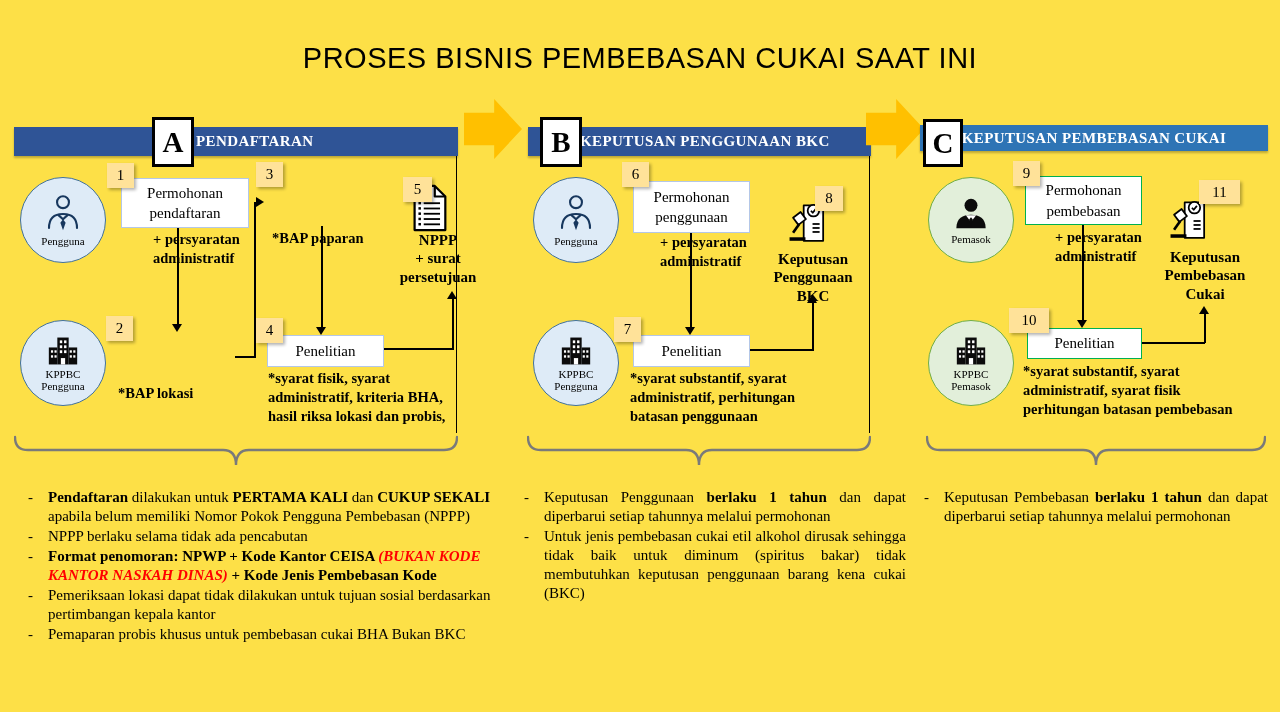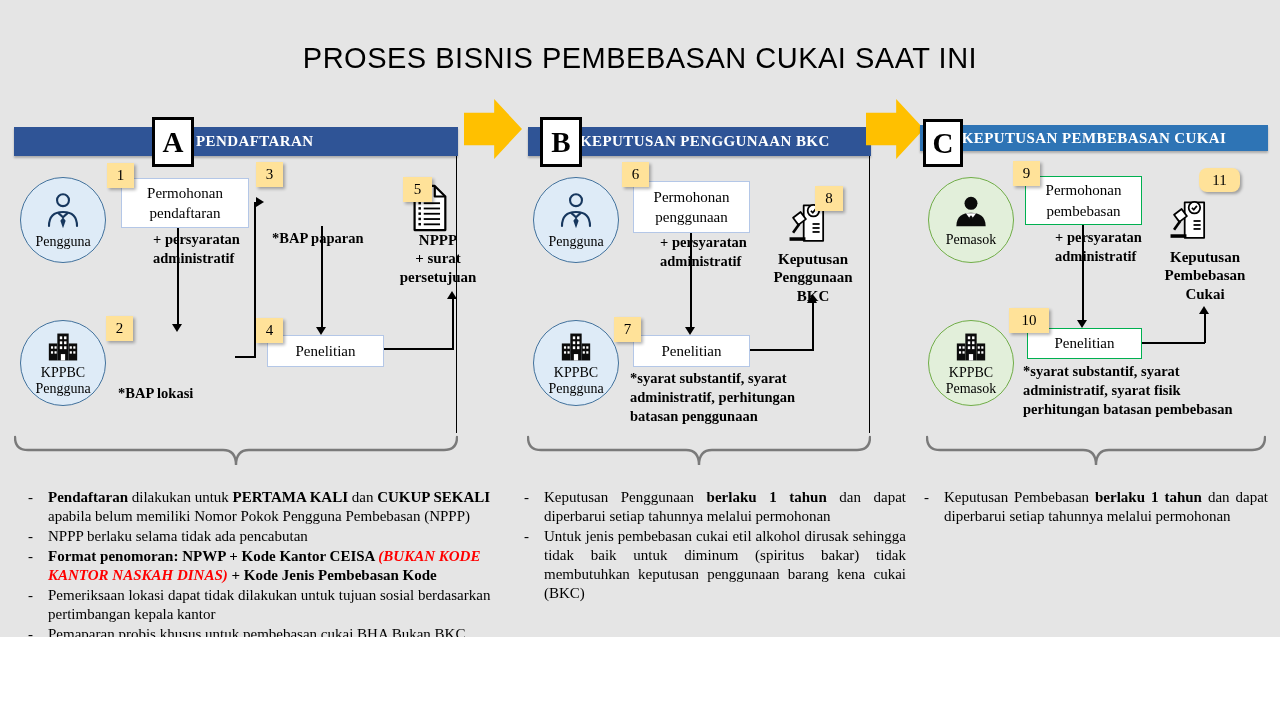--- a/index.html
+++ b/index.html
@@ -1,31 +1,31 @@
 <!DOCTYPE html>
 <html style="--header-blue: #2F5496; --header-blue-light: #2E74B5; --badge-yellow: #FFE299; --arrow-gold: #FFC000; --actor-blue-fill: #DEEBF7; --actor-blue-border: #41719C; --actor-green-fill: #E2EFDA; --actor-green-border: #70AD47; --box-blue-border: #B4C7E7; --box-green-border: #00B050; --note-red: #FF0000;"><head>
 <meta charset="utf-8">
 <style>
   html,body{margin:0;padding:0;background:#fff;}
-  .canvas{position:relative;width:1280px;height:637px;background:#e5e5e5;overflow:hidden;
+  .canvas{position:relative;width:1280px;height:712px;background:#fde047;overflow:hidden;
           font-family:"Liberation Serif",serif;color:#000;}
   .abs{position:absolute;}
   .title{left:0;top:42px;width:100%;text-align:center;
          font-family:"Liberation Sans",sans-serif;font-size:29px;letter-spacing:.5px;}
   .hdr-bar{background:var(--header-blue,#2F5496);height:29px;display:flex;align-items:center;
            box-shadow:0 2px 2px rgba(0,0,0,.25);}
   .hdr-bar.light{background:var(--header-blue-light,#2E74B5);height:26px;}
   .hdr-label{color:#fff;font-weight:bold;font-size:15px;letter-spacing:.4px;white-space:nowrap;}
   .letterbox{background:#fff;border:3px solid #000;display:flex;align-items:center;justify-content:center;
              font-weight:bold;font-size:29px;z-index:3;}
   .circle{width:84px;height:84px;border-radius:50%;display:flex;flex-direction:column;
           align-items:center;justify-content:center;text-align:center;z-index:1;}
   .circle.blue{background:var(--actor-blue-fill,#DEEBF7);border:1px solid var(--actor-blue-border,#41719C);}
   .circle.green{background:var(--actor-green-fill,#E2EFDA);border:1.5px solid var(--actor-green-border,#70AD47);}
-  .actor-label{font-size:14px;line-height:1.08;white-space:pre-line;margin-top:1px;}
+  .actor-label{font-size:11px;line-height:1.08;white-space:pre-line;margin-top:1px;}
   .badge{background:var(--badge-yellow,#FFE299);display:flex;align-items:center;justify-content:center;
          font-size:15px;box-shadow:2px 2px 3px rgba(0,0,0,.3);z-index:2;}
   .stepbox{background:#fff;border:1px solid var(--box-blue-border,#B4C7E7);display:flex;align-items:center;
            justify-content:center;text-align:center;font-size:15px;line-height:1.35;white-space:pre-line;z-index:1;}
   .stepbox.green{border:1.3px solid var(--box-green-border,#00B050);}
   .caption{font-size:14.5px;line-height:1.3;white-space:pre-line;font-weight:bold;}
   .result{font-weight:bold;text-align:center;font-size:15px;line-height:1.22;white-space:pre-line;z-index:2;}
   .vline{width:1.6px;background:#000;}
   .hline{height:1.6px;background:#000;}
   .drop{width:1.3px;background:#000;}
@@ -111,20 +111,23 @@
 administratif</div>
 
   <div class="abs badge" style="left:256px;top:162px;width:27px;height:25px;">3</div>
   <div class="abs caption" style="left:272px;top:229px;">*BAP paparan</div>
 
   <div class="abs badge" style="left:106px;top:316px;width:27px;height:25px;">2</div>
   <div class="abs caption" style="left:118px;top:384px;">*BAP lokasi</div>
 
   <div class="abs badge" style="left:256px;top:318px;width:27px;height:25px;">4</div>
   <div class="abs stepbox" style="left:267px;top:335px;width:115px;height:30px;">Penelitian</div>
+  <div class="abs caption" style="left:268px;top:369px;width:196px;">*syarat fisik, syarat
+administratif, kriteria BHA,
+hasil riksa lokasi dan probis,</div>
 
   <div class="abs vline" style="left:177px;top:227px;height:97px;"></div>
   <div class="abs ah-down" style="left:172px;top:324px;"></div>
   <div class="abs hline" style="left:235px;top:356px;width:20px;"></div>
   <div class="abs vline" style="left:254px;top:202px;height:156px;"></div>
   <div class="abs ah-right" style="left:256px;top:197px;"></div>
   <div class="abs vline" style="left:321px;top:226px;height:101px;"></div>
   <div class="abs ah-down" style="left:316px;top:327px;"></div>
   <div class="abs hline" style="left:382px;top:348px;width:71px;"></div>
   <div class="abs vline" style="left:452px;top:299px;height:51px;"></div>
@@ -310,21 +313,21 @@
   <div class="abs caption" style="left:1023px;top:362px;width:220px;">*syarat substantif, syarat
 administratif, syarat fisik
 perhitungan batasan pembebasan</div>
 
   <div class="abs vline" style="left:1082px;top:223px;height:97px;"></div>
   <div class="abs ah-down" style="left:1077px;top:320px;"></div>
   <div class="abs hline" style="left:1140px;top:342px;width:65px;"></div>
   <div class="abs vline" style="left:1204px;top:314px;height:29px;"></div>
   <div class="abs ah-up" style="left:1199px;top:306px;"></div>
 
-  <div class="abs badge" style="left:1199px;top:168px;width:41px;height:24px;border-radius:8px;">11</div>
+  <div class="abs badge" style="left:1199px;top:180px;width:41px;height:24px;">11</div>
   <svg class="abs" style="left:1167px;top:196px;" width="46" height="50" viewBox="0 0 52 52" fill="none" stroke="#000" stroke-width="2" stroke-linejoin="round">
     <rect x="20" y="5" width="22" height="40" fill="#fff"></rect>
     <path d="M30 26 h8"></path>
       <path d="M30 30.5 h8"></path>
       <path d="M30 35 h8"></path>
     <circle cx="31" cy="11" r="6.5" fill="#fff"></circle>
     <path d="M28.2 11 l2 2.3 3.6 -4.4"></path>
     <path d="M8 19 l8.5 -6.5 6 8 -8.5 6.5 Z" fill="#fff"></path>
     <path d="M15 26 L8 36" stroke-width="3"></path>
     <path d="M4 43 H22" stroke-width="4"></path>

